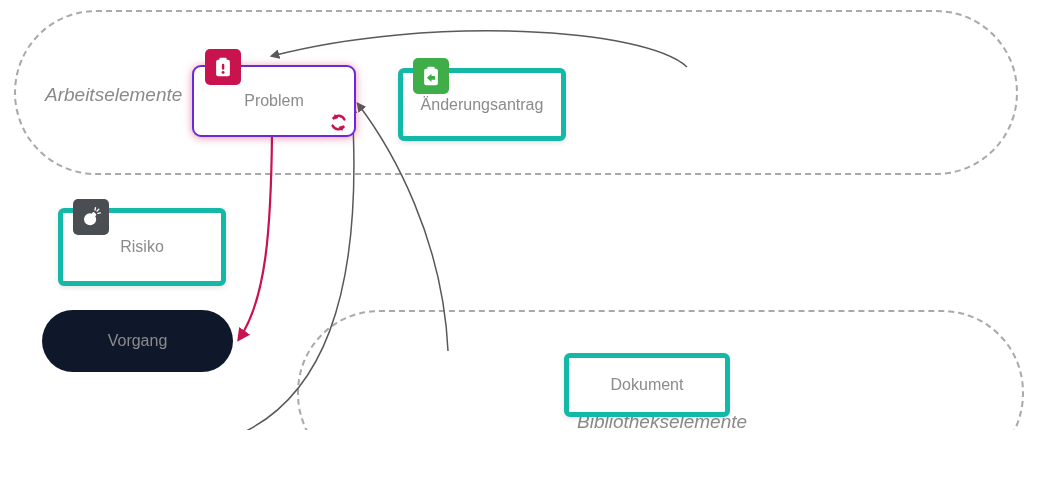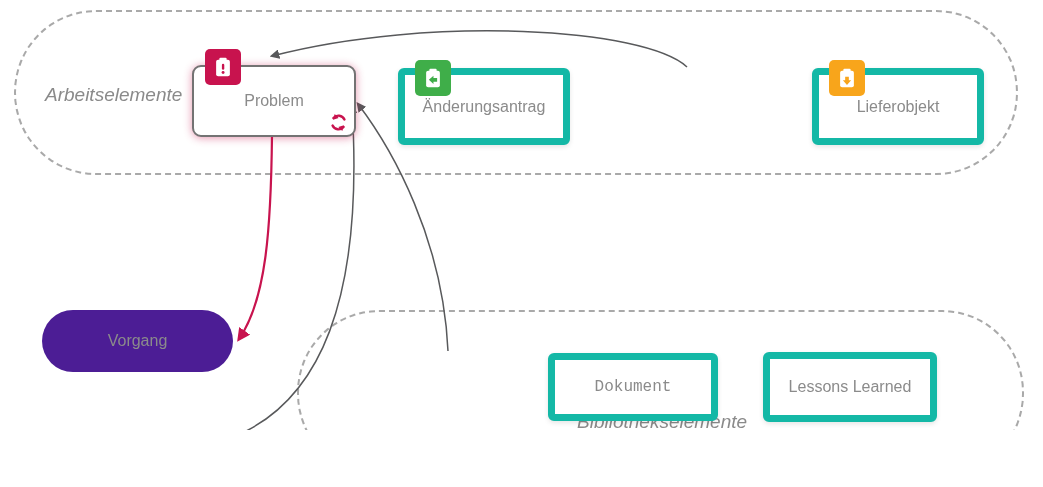--- a/index.html
+++ b/index.html
@@ -1,30 +1,30 @@
 <!DOCTYPE html>
 <html><head>
 <meta charset="utf-8">
 <style>
   html,body{margin:0;padding:0;background:#fff;}
   .canvas{position:relative;width:1043px;height:430px;background:#fff;overflow:hidden;
           font-family:"Liberation Sans",sans-serif;}
   .zone{position:absolute;border:2px dashed #a9a9a9;border-radius:82px;}
   .zone-label{position:absolute;font-style:italic;font-size:19px;color:#8a8a8a;white-space:nowrap;}
-  .card{position:absolute;background:#fff;border:7px solid #14b8a6;border-radius:6px;
+  .card{position:absolute;background:#fff;border:5px solid #14b8a6;border-radius:6px;
         box-shadow:0 2px 5px rgba(0,0,0,.10);display:flex;align-items:center;justify-content:center;
         color:#8b8b8b;font-size:16px;white-space:nowrap;}
-  .card.highlight{border:2px solid #737373;border-radius:9px;
+  .card.highlight{border:2px solid #6d28d9;border-radius:9px;
         box-shadow:0 1px 8px rgba(200,19,78,.45);}
   .badge{position:absolute;width:36px;height:36px;border-radius:5px;left:10px;top:-15px;
         display:flex;align-items:center;justify-content:center;}
   .badge-crimson{background:#c8134e;} .badge-green{background:#3fae49;}
   .badge-blue{background:#1295d8;}  .badge-amber{background:#f8a51b;}
   .badge-dark{background:#4a4d52;}
-  .pill{position:absolute;background:#4c1d95;border-radius:32px;display:flex;align-items:center;
+  .pill{position:absolute;background:#0f172a;border-radius:32px;display:flex;align-items:center;
         justify-content:center;color:#8b8b8b;font-size:16px;}
   .sync{position:absolute;right:6px;bottom:3px;width:19px;height:19px;}
   .edges{position:absolute;left:0;top:0;pointer-events:none;}
 </style>
 </head>
 <body>
 
 <div class="canvas">
 
   <div class="zone" style="left:14px;top:10px;width:1000px;height:161px;"></div>
@@ -75,36 +75,33 @@
       <svg viewBox="0 0 24 24" width="22" height="22">
         <rect x="8" y="2" width="8" height="5" rx="1.3" fill="#fff"></rect>
         <rect x="4.5" y="4" width="15" height="18" rx="2.2" fill="#fff"></rect>
         <path d="M7.5 14 L12.5 9.5 V12 H16.5 V16 H12.5 V18.5 Z" fill="#3fae49"></path>
       </svg>
     </div>
     <span>Änderungsantrag</span>
   </div>
 
 
-  <div class="card" style="left:812px;top:68px;width:158px;height:63px;">
-    <div class="badge badge-amber">
+
+  <div class="card" style="left:58px;top:208px;width:158px;height:68px;">
+    <div class="badge badge-dark" style="top:-14px;">
       <svg viewBox="0 0 24 24" width="22" height="22">
-        <rect x="8" y="2" width="8" height="5" rx="1.3" fill="#fff"></rect>
-        <rect x="4.5" y="4" width="15" height="18" rx="2.2" fill="#fff"></rect>
-        <path d="M12 19.5 L7.5 14.5 H10 V10.5 H14 V14.5 H16.5 Z" fill="#f8a51b"></path>
+        <circle cx="11" cy="14.5" r="6.6" fill="#fff"></circle>
+        <rect x="13" y="7.4" width="4.8" height="3" rx="1" transform="rotate(45 15.4 8.9)" fill="#fff"></rect>
+        <path d="M18.6 5.4 l2-2 M19.6 8 l2.6-.5 M16.4 4.4 l.5-2.6" stroke="#fff" stroke-width="1.5" stroke-linecap="round" fill="none"></path>
       </svg>
     </div>
-    <span>Lieferobjekt</span>
+    <span>Risiko</span>
   </div>
-
 
   <div class="pill" style="left:42px;top:310px;width:191px;height:62px;">
     <span>Vorgang</span>
   </div>
 
-  <div class="card" style="left:548px;top:353px;width:156px;height:54px;font-family:Liberation Mono, monospace;">
+  <div class="card" style="left:564px;top:353px;width:156px;height:54px;">
     <span>Dokument</span>
-  </div>
-  <div class="card" style="left:763px;top:352px;width:160px;height:56px;">
-    <span>Lessons Learned</span>
   </div>
 
 </div>
 
 </body></html>

